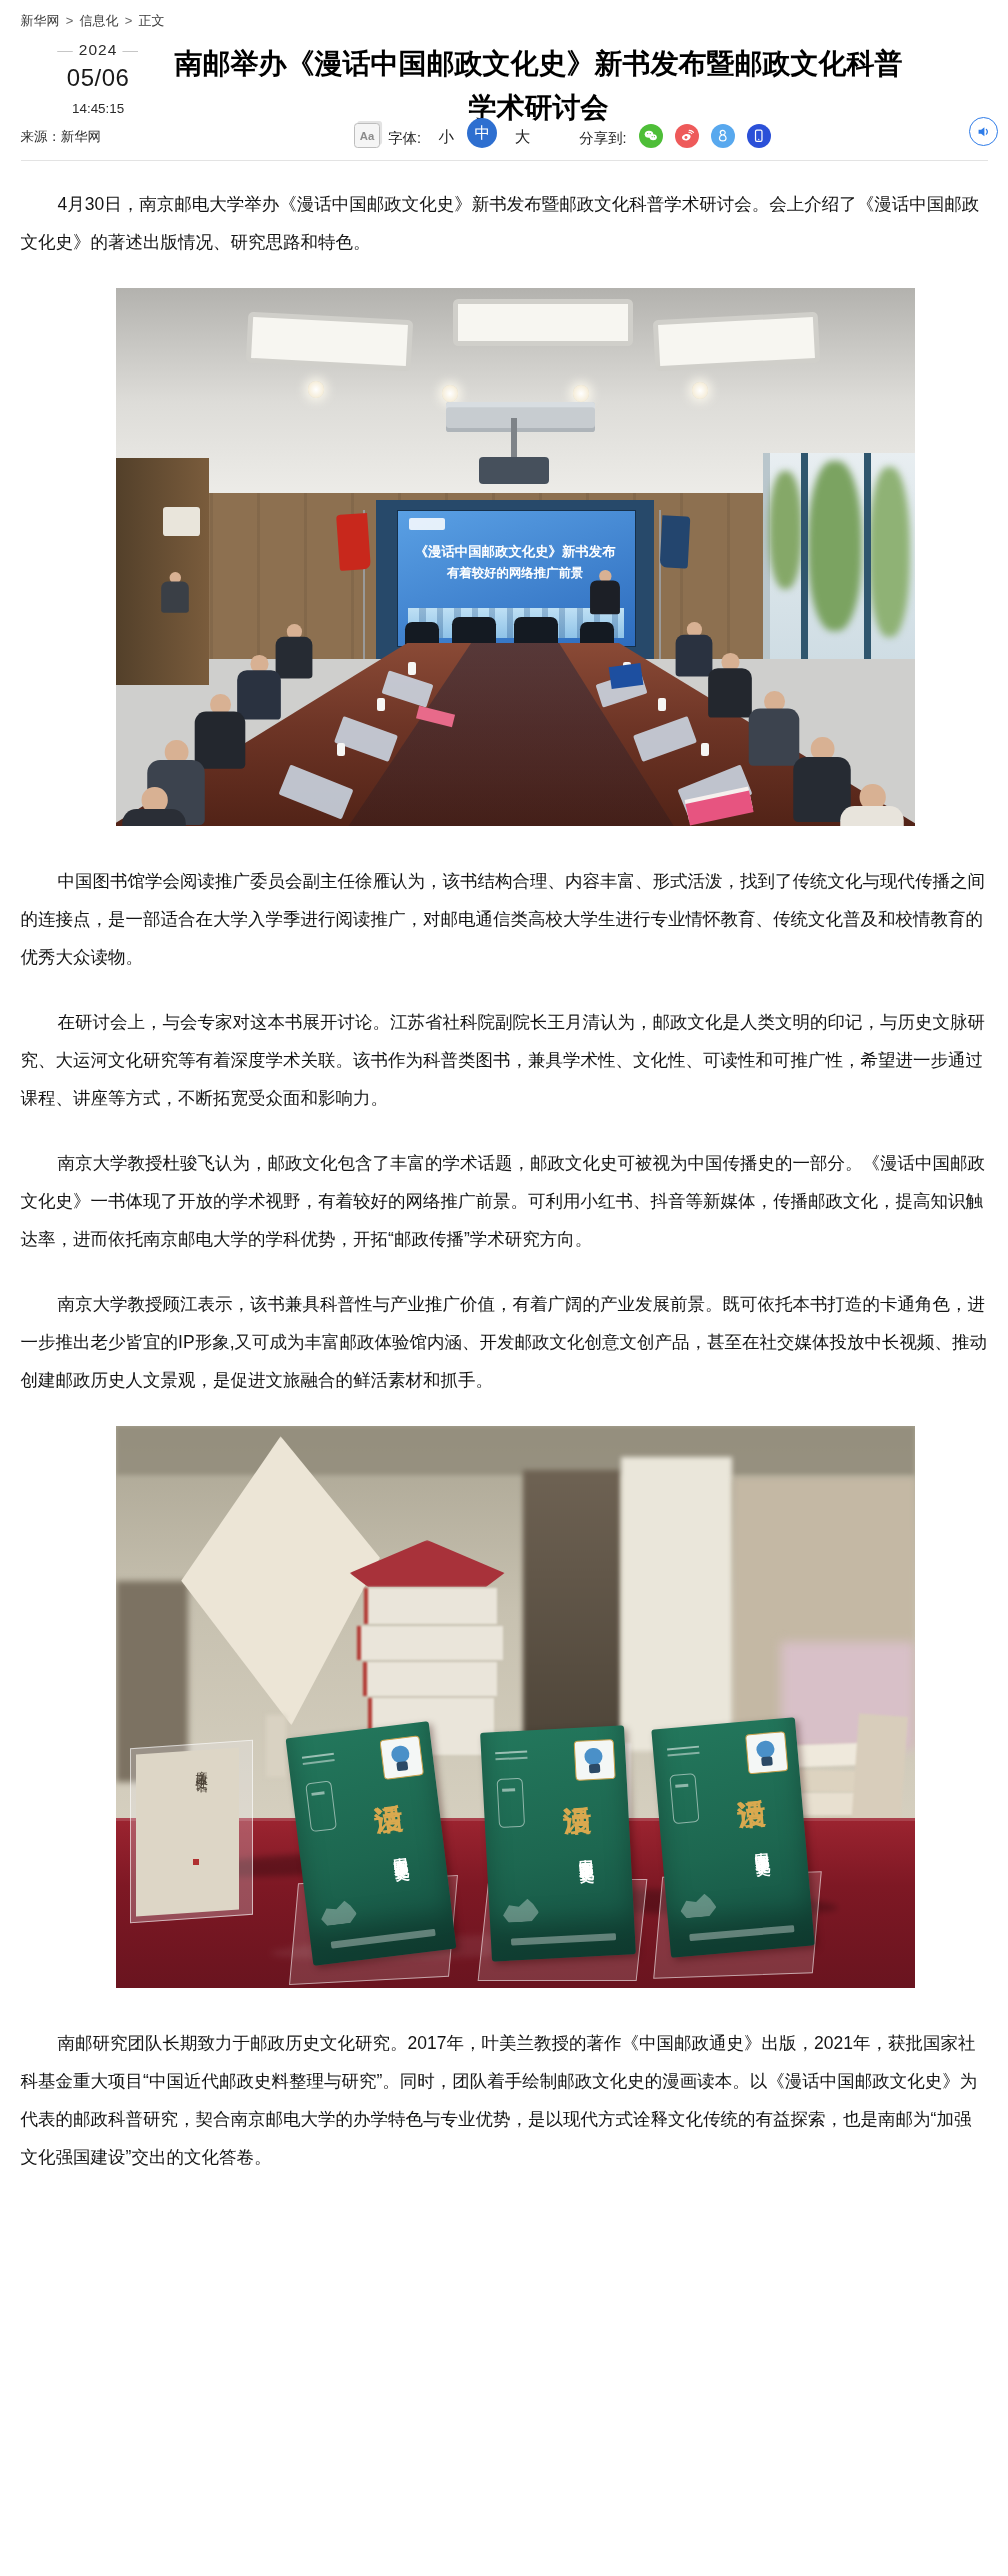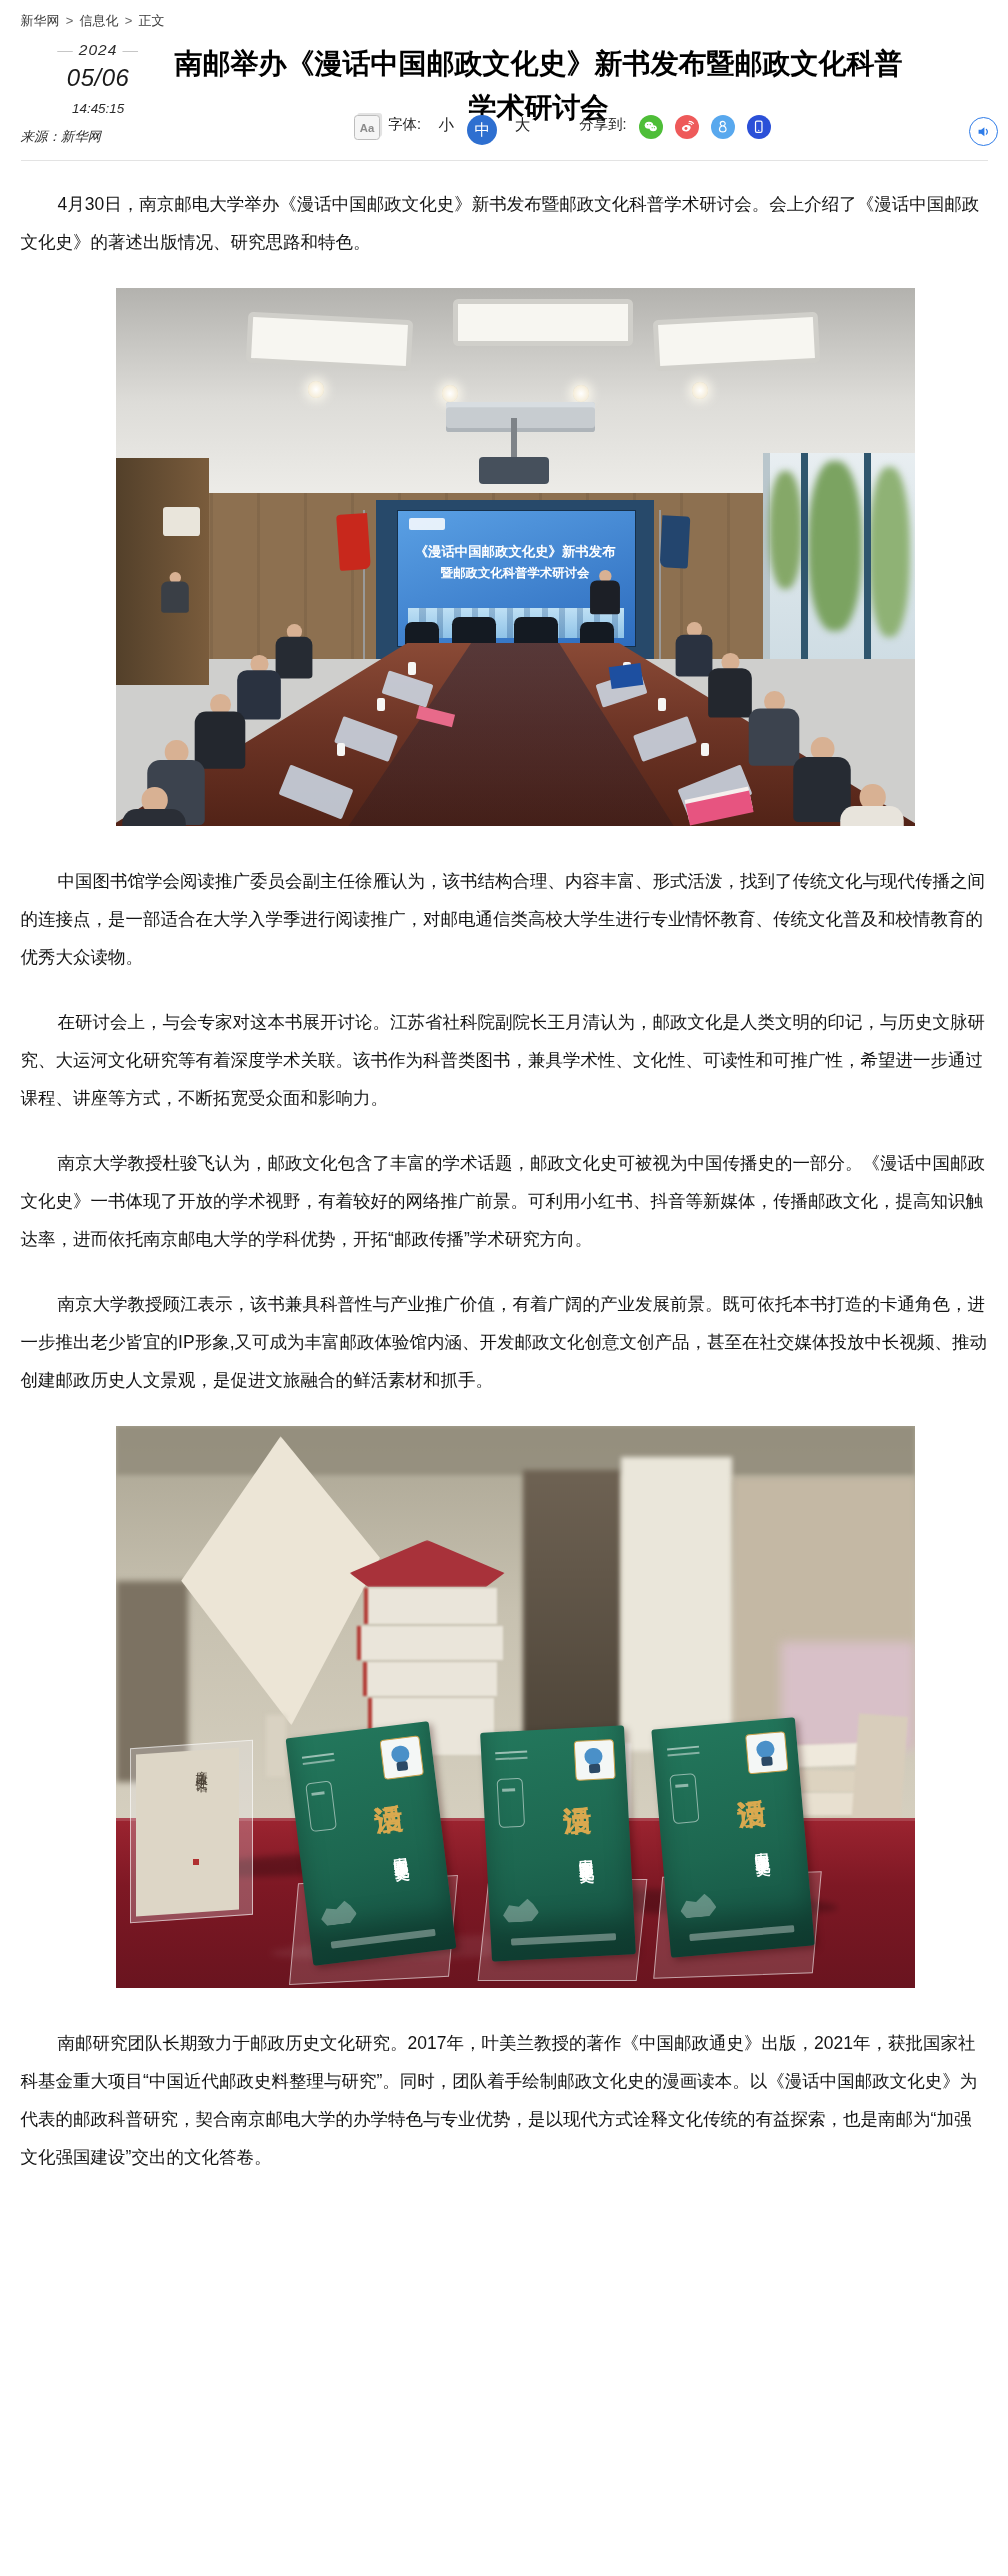--- a/index.html
+++ b/index.html
@@ -5,32 +5,32 @@
   html,body{margin:0;padding:0;background:#fff;}
   body{width:1008px;height:2680px;position:relative;overflow:hidden;
        font-family:"Liberation Sans","DejaVu Sans",sans-serif;color:#141414;}
 
   
   .breadcrumb{position:absolute;top:12.4px;left:20.6px;font-size:13px;color:#3a3a3a;}
   .crumb{color:#3a3a3a;text-decoration:none;}
   .crumb-sep{margin:0 6.2px;color:#666;}
 
   
-  .meta{position:absolute;top:41px;left:20.6px;width:155px;color:#222;font-style:italic;}
+  .meta{position:absolute;top:41px;left:20.6px;width:155px;color:#222;}
   .meta-year{text-align:center;font-size:15.5px;color:#2b2b2b;letter-spacing:1px;}
   .meta-dash{color:#c6c6c6;margin:0 5.2px;}
   .meta-date{text-align:center;font-size:24px;color:#1a1a1a;margin-top:5.2px;letter-spacing:0.5px;}
   .meta-time{text-align:center;font-size:13.4px;color:#2b2b2b;margin-top:9.3px;}
   .meta-source{font-size:13.4px;color:#2b2b2b;margin-top:11.3px;}
 
   .page-title{position:absolute;top:23px;left:170px;width:737px;text-align:center;
     font-size:28px;font-weight:bold;line-height:44px;color:#000;}
 
   
-  .toolbar{position:absolute;left:354px;top:115px;height:33px;display:flex;align-items:flex-start;}
+  .toolbar{position:absolute;left:354px;top:115px;height:33px;display:flex;align-items:flex-end;}
   .aa-box{width:24px;height:23px;border:1px solid #bdbdbd;border-radius:3.6px;background:#f5f5f5;
     box-shadow:2.6px -2.6px 0 -0.5px #e3e3e3;display:flex;align-items:center;justify-content:center;
     font-size:11.3px;font-weight:bold;color:#8b8b8b;}
   .font-label{font-size:14.4px;color:#222;margin-left:8.2px;}
   .size-opt{font-size:15.5px;color:#222;margin-left:17.5px;cursor:pointer;}
   .size-opt.selected{width:30px;height:30px;border-radius:50%;background:#2e6fd0;color:#fff;
     display:flex;align-items:center;justify-content:center;margin-left:13.4px;}
   .share-label{font-size:14.4px;color:#222;margin-left:49px;}
   .share-ico{width:24px;height:24px;border-radius:50%;margin-left:12px;display:flex;
     align-items:center;justify-content:center;cursor:pointer;}
@@ -268,21 +268,21 @@
     <div class="p1-window"></div>
     <div class="p1-tree tr1"></div>
     <div class="p1-tree tr2"></div>
     <div class="p1-tree tr3"></div>
     <div class="p1-mullion mu1"></div>
     <div class="p1-mullion mu2"></div>
     <div class="p1-panel"></div>
     <div class="p1-screen"></div>
     <div class="p1-screenlogo"></div>
     <div class="p1-scr-t1">《漫话中国邮政文化史》新书发布</div>
-    <div class="p1-scr-t2">暨邮政文化科普学术研讨会</div>
+    <div class="p1-scr-t2">有着较好的网络推广前景</div>
     <div class="p1-skyline"></div>
     <div class="p1-flagpole fpr"></div>
     <div class="p1-flagred"></div>
     <div class="p1-flagpole fpb"></div>
     <div class="p1-flagblue"></div>
     <div class="p1-chair ch1"></div>
     <div class="p1-chair ch2"></div>
     <div class="p1-chair ch3"></div>
     <div class="p1-chair ch4"></div>
     <div class="person" style="left:466px;top:282px;--s:.65;--c:#1c1f26"></div>

